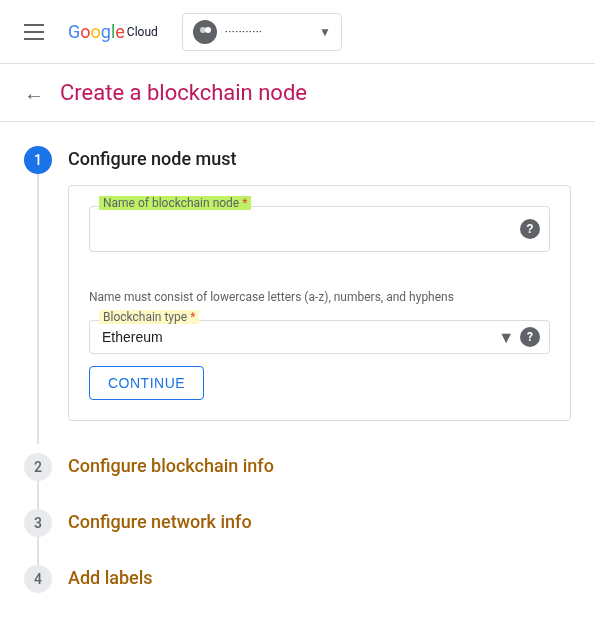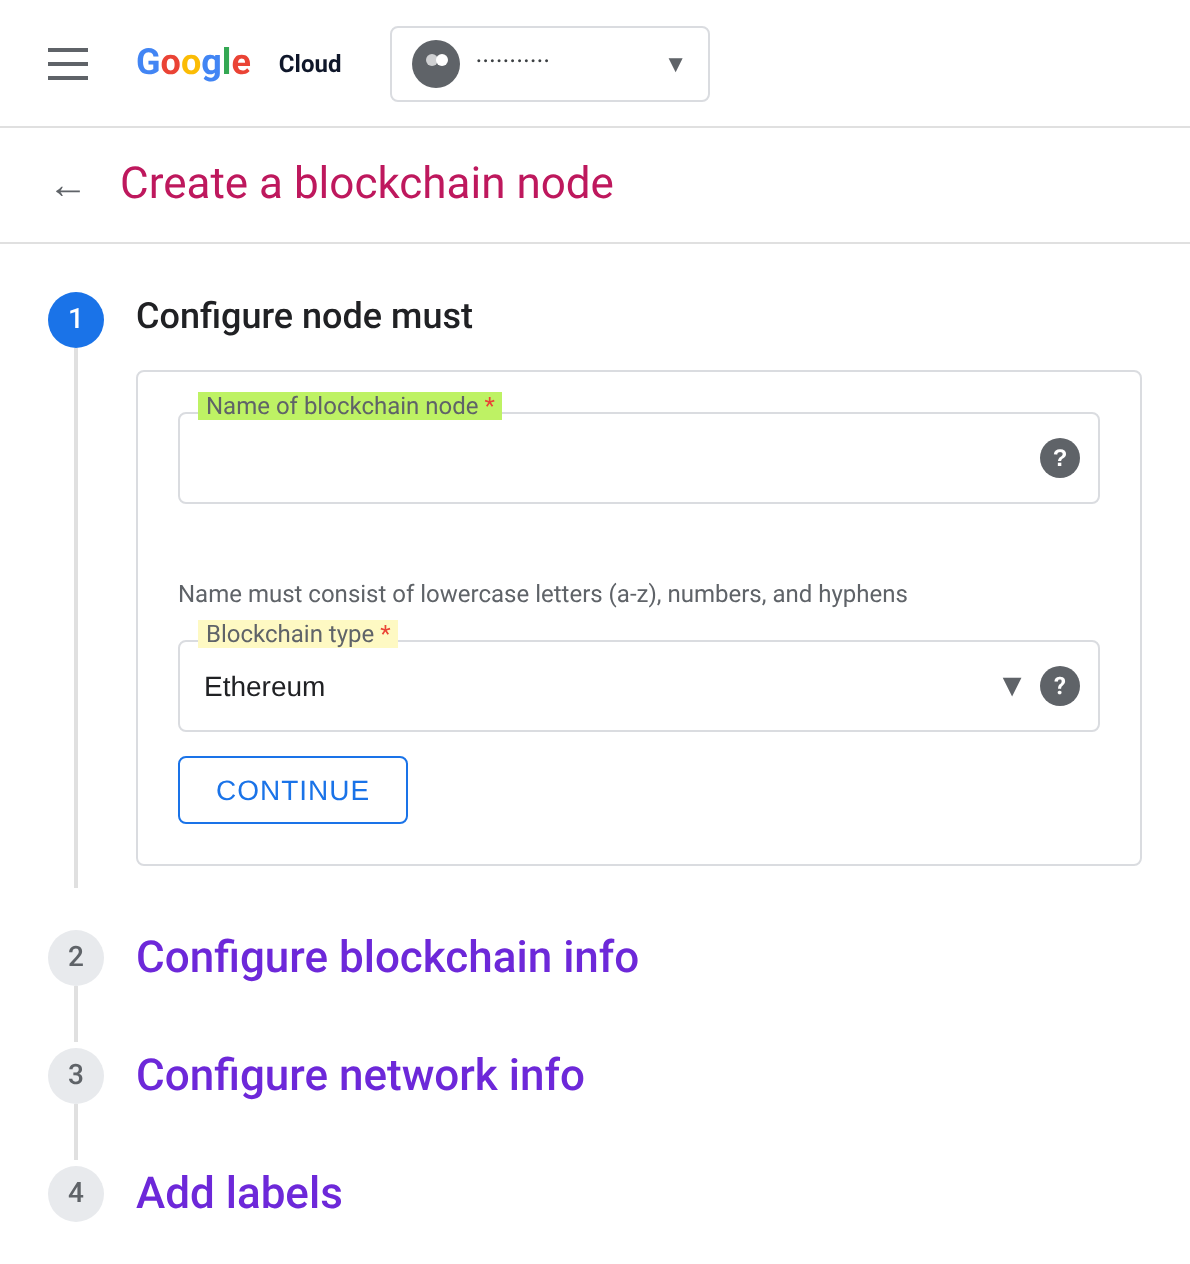--- a/index.html
+++ b/index.html
@@ -30,23 +30,23 @@
     }
     .hamburger-icon span {
       display: block;
       width: 20px;
       height: 2px;
       background: #5f6368;
     }
     .google-cloud-logo {
       display: flex;
       align-items: center;
-      gap: 14px;
+      gap: 2px;
       font-size: 18px;
-      font-weight: 700;
+      font-weight: 400;
       color: #5f6368;
     }
     .g-blue { color: #4285f4; }
     .g-red { color: #ea4335; }
     .g-yellow { color: #fbbc05; }
     .g-green { color: #34a853; }
     .cloud-text { color: #0f172a; font-size: 12px; }
 
     .project-selector {
       margin-left: 8px;
@@ -133,22 +133,22 @@
     }
 
     .step-title {
       font-size: 18px;
       font-weight: 500;
       color: #202124;
       padding-top: 2px;
       margin-bottom: 16px;
     }
     .step-title.inactive {
-      color: #6d28d9;
-      font-size: 22px;
+      color: #a16207;
+      font-size: 18px;
     }
 
     
     .form-section {
       border: 1px solid #dadce0;
       border-radius: 4px;
       padding: 20px;
       margin-bottom: 16px;
     }
 
@@ -224,21 +224,21 @@
     }
 
     .select-wrapper {
       position: relative;
       display: flex;
       align-items: center;
     }
 
     .select-input {
       width: 100%;
-      height: 46px;
+      height: 34px;
       border: 1px solid #dadce0;
       border-radius: 4px;
       padding: 0 70px 0 12px;
       font-size: 14px;
       color: #202124;
       appearance: none;
       -webkit-appearance: none;
       background: white;
       cursor: pointer;
     }

